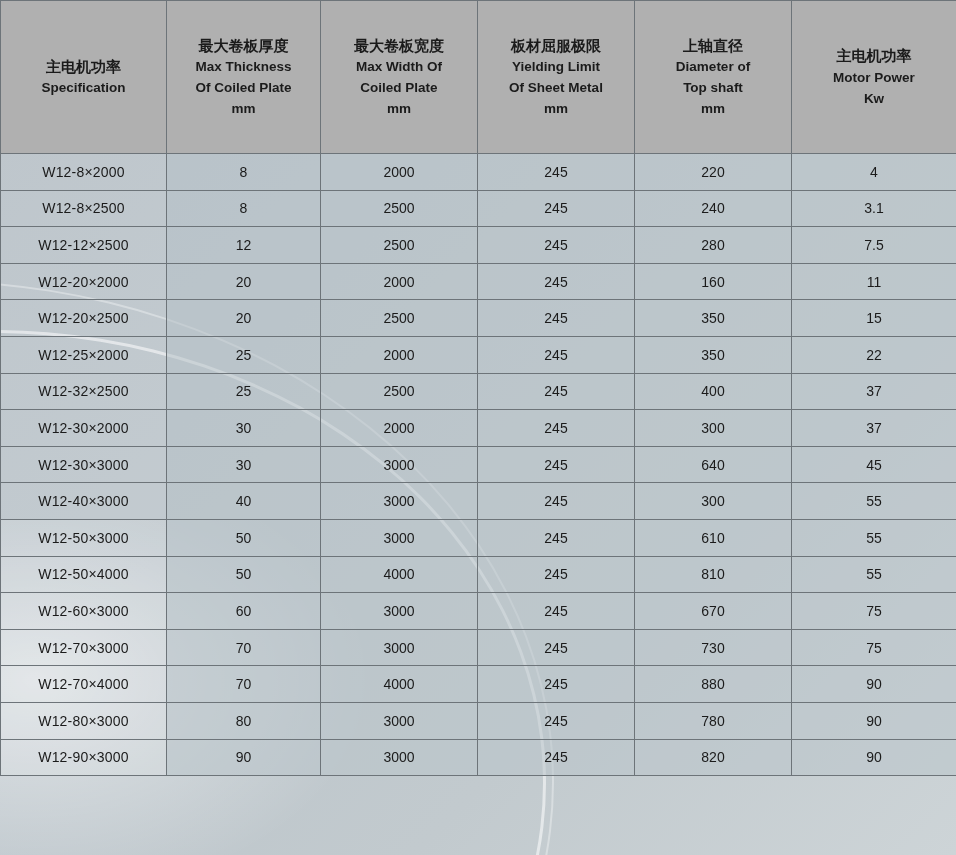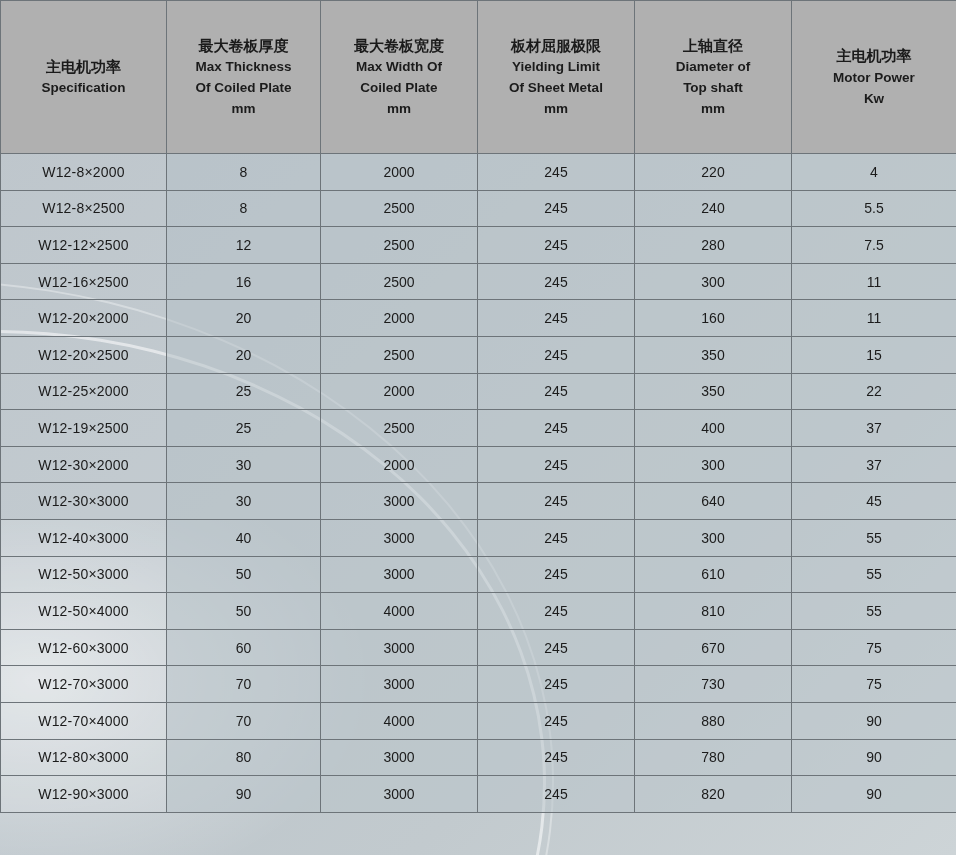--- a/index.html
+++ b/index.html
@@ -164,39 +164,31 @@
           <td>245</td>
           <td>220</td>
           <td>4</td>
         </tr>
         <tr>
           <td class="spec">W12-8×2500</td>
           <td>8</td>
           <td>2500</td>
           <td>245</td>
           <td>240</td>
-          <td>5.5</td>
+          <td>3.1</td>
         </tr>
         <tr>
           <td class="spec">W12-12×2500</td>
           <td>12</td>
           <td>2500</td>
           <td>245</td>
           <td>280</td>
           <td>7.5</td>
         </tr>
         <tr>
-          <td class="spec">W12-16×2500</td>
-          <td>16</td>
-          <td>2500</td>
-          <td>245</td>
-          <td>300</td>
-          <td>11</td>
-        </tr>
-        <tr>
           <td class="spec">W12-20×2000</td>
           <td>20</td>
           <td>2000</td>
           <td>245</td>
           <td>160</td>
           <td>11</td>
         </tr>
         <tr>
           <td class="spec">W12-20×2500</td>
           <td>20</td>
@@ -207,21 +199,21 @@
         </tr>
         <tr>
           <td class="spec">W12-25×2000</td>
           <td>25</td>
           <td>2000</td>
           <td>245</td>
           <td>350</td>
           <td>22</td>
         </tr>
         <tr>
-          <td class="spec">W12-19×2500</td>
+          <td class="spec">W12-32×2500</td>
           <td>25</td>
           <td>2500</td>
           <td>245</td>
           <td>400</td>
           <td>37</td>
         </tr>
         <tr>
           <td class="spec">W12-30×2000</td>
           <td>30</td>
           <td>2000</td>

